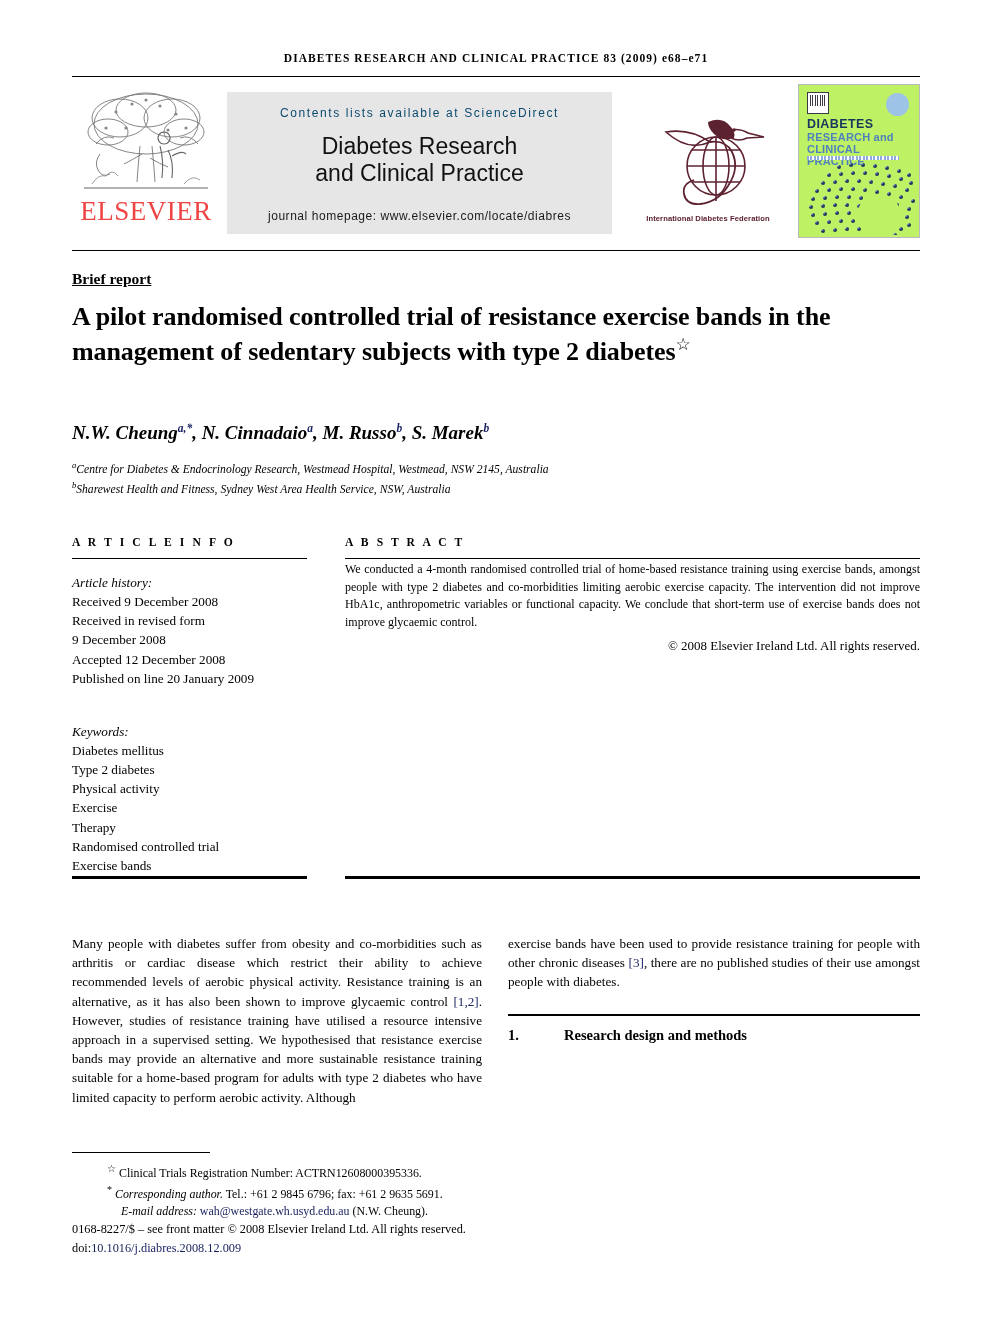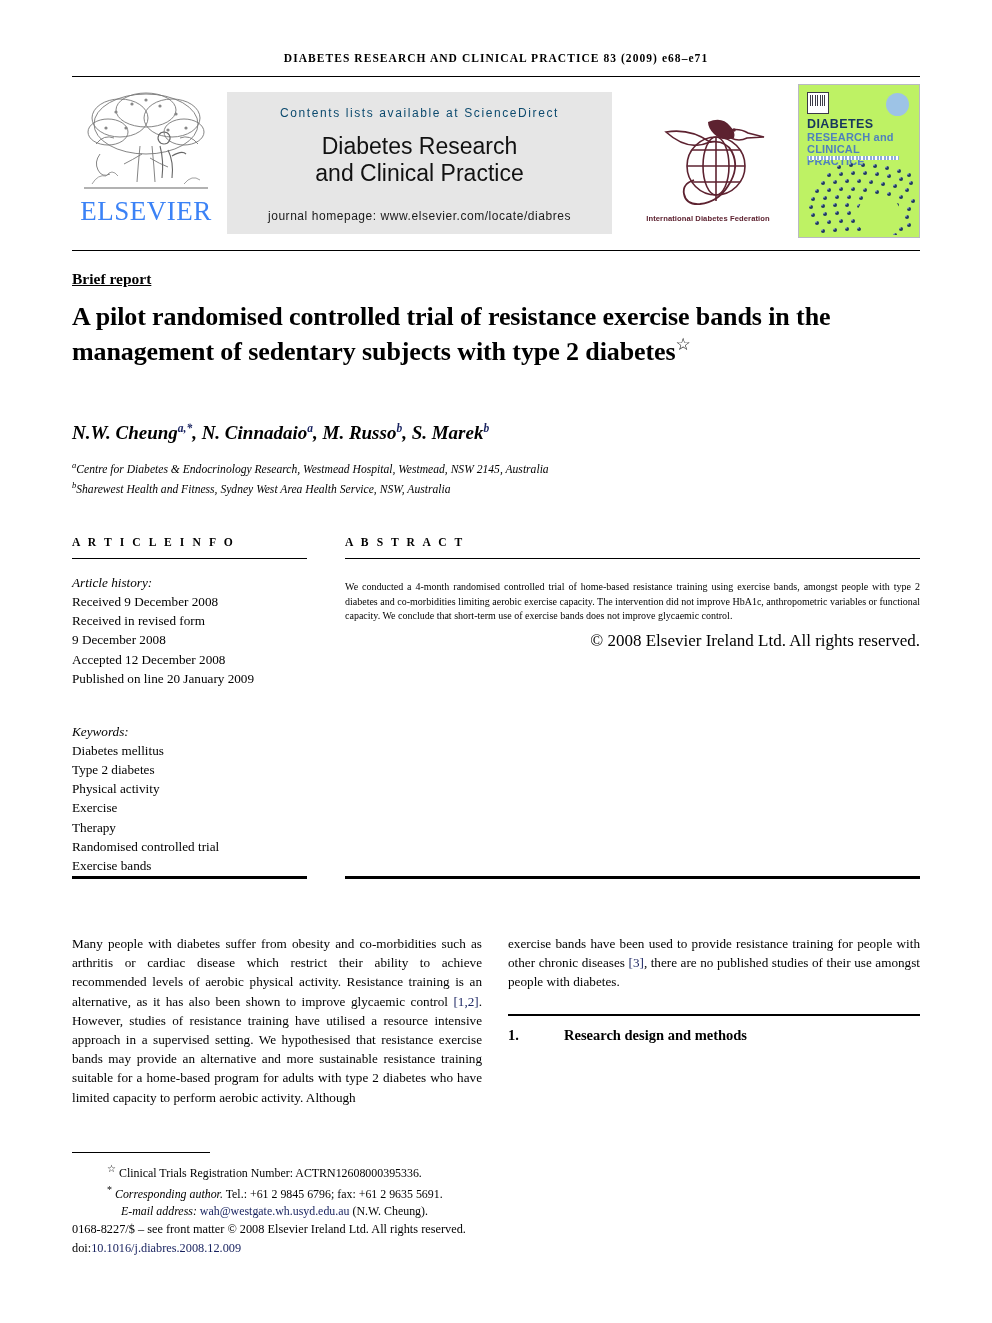--- a/index.html
+++ b/index.html
@@ -30,21 +30,21 @@
   
   .masthead { position:absolute; left:72px; top:84px; width:848px; height:158px; }
 
   .elsevier-logo {
     position:absolute; left:0; top:0; width:148px; height:158px;
     display:flex; flex-direction:column; align-items:center; justify-content:flex-start;
   }
   .tree-box { width:140px; height:118px; }
   .elsevier-word {
     font-family:"Liberation Serif", serif;
-    color:#3b82f6; font-size:27px; letter-spacing:0.5px;
+    color:#ef4444; font-size:27px; letter-spacing:0.5px;
     line-height:1; margin-top:-4px;
   }
 
   .journal-band {
     position:absolute; left:155px; top:8px; width:385px; height:142px;
     background:#e6e6e6;
     display:flex; flex-direction:column; align-items:center; justify-content:flex-start;
     font-family:"Liberation Sans", sans-serif;
   }
   .sd-line {
@@ -135,24 +135,24 @@
   .rule-thin { height:1px; background:#000; margin-top:9px; }
 
   .history {
     margin-top:14px; font-size:13.2px; line-height:1.45;
   }
   .history .hlabel { font-style:italic; }
   .keywords { margin-top:34px; font-size:13.2px; line-height:1.45; }
   .keywords .klabel { font-style:italic; }
 
   .abstract-body {
-    margin-top:21px; font-size:10px; line-height:1.46;
+    margin-top:2px; font-size:12px; line-height:1.46;
     text-align:justify; text-justify:inter-word;
   }
-  .copyline { margin-top:7px; font-size:17px; text-align:right; }
+  .copyline { margin-top:7px; font-size:13px; text-align:right; }
 
   .rule-info-bot { position:absolute; left:72px; top:876px; width:235px; height:2.5px; background:#000; }
   .rule-abs-bot  { position:absolute; left:345px; top:876px; width:575px; height:2.5px; background:#000; }
 
   
   .body-left  { position:absolute; left:72px;  top:934px; width:410px; }
   .body-right { position:absolute; left:508px; top:934px; width:412px; }
   .bodytext {
     font-size:13.2px; line-height:1.455;
     text-align:justify; text-justify:inter-word;

